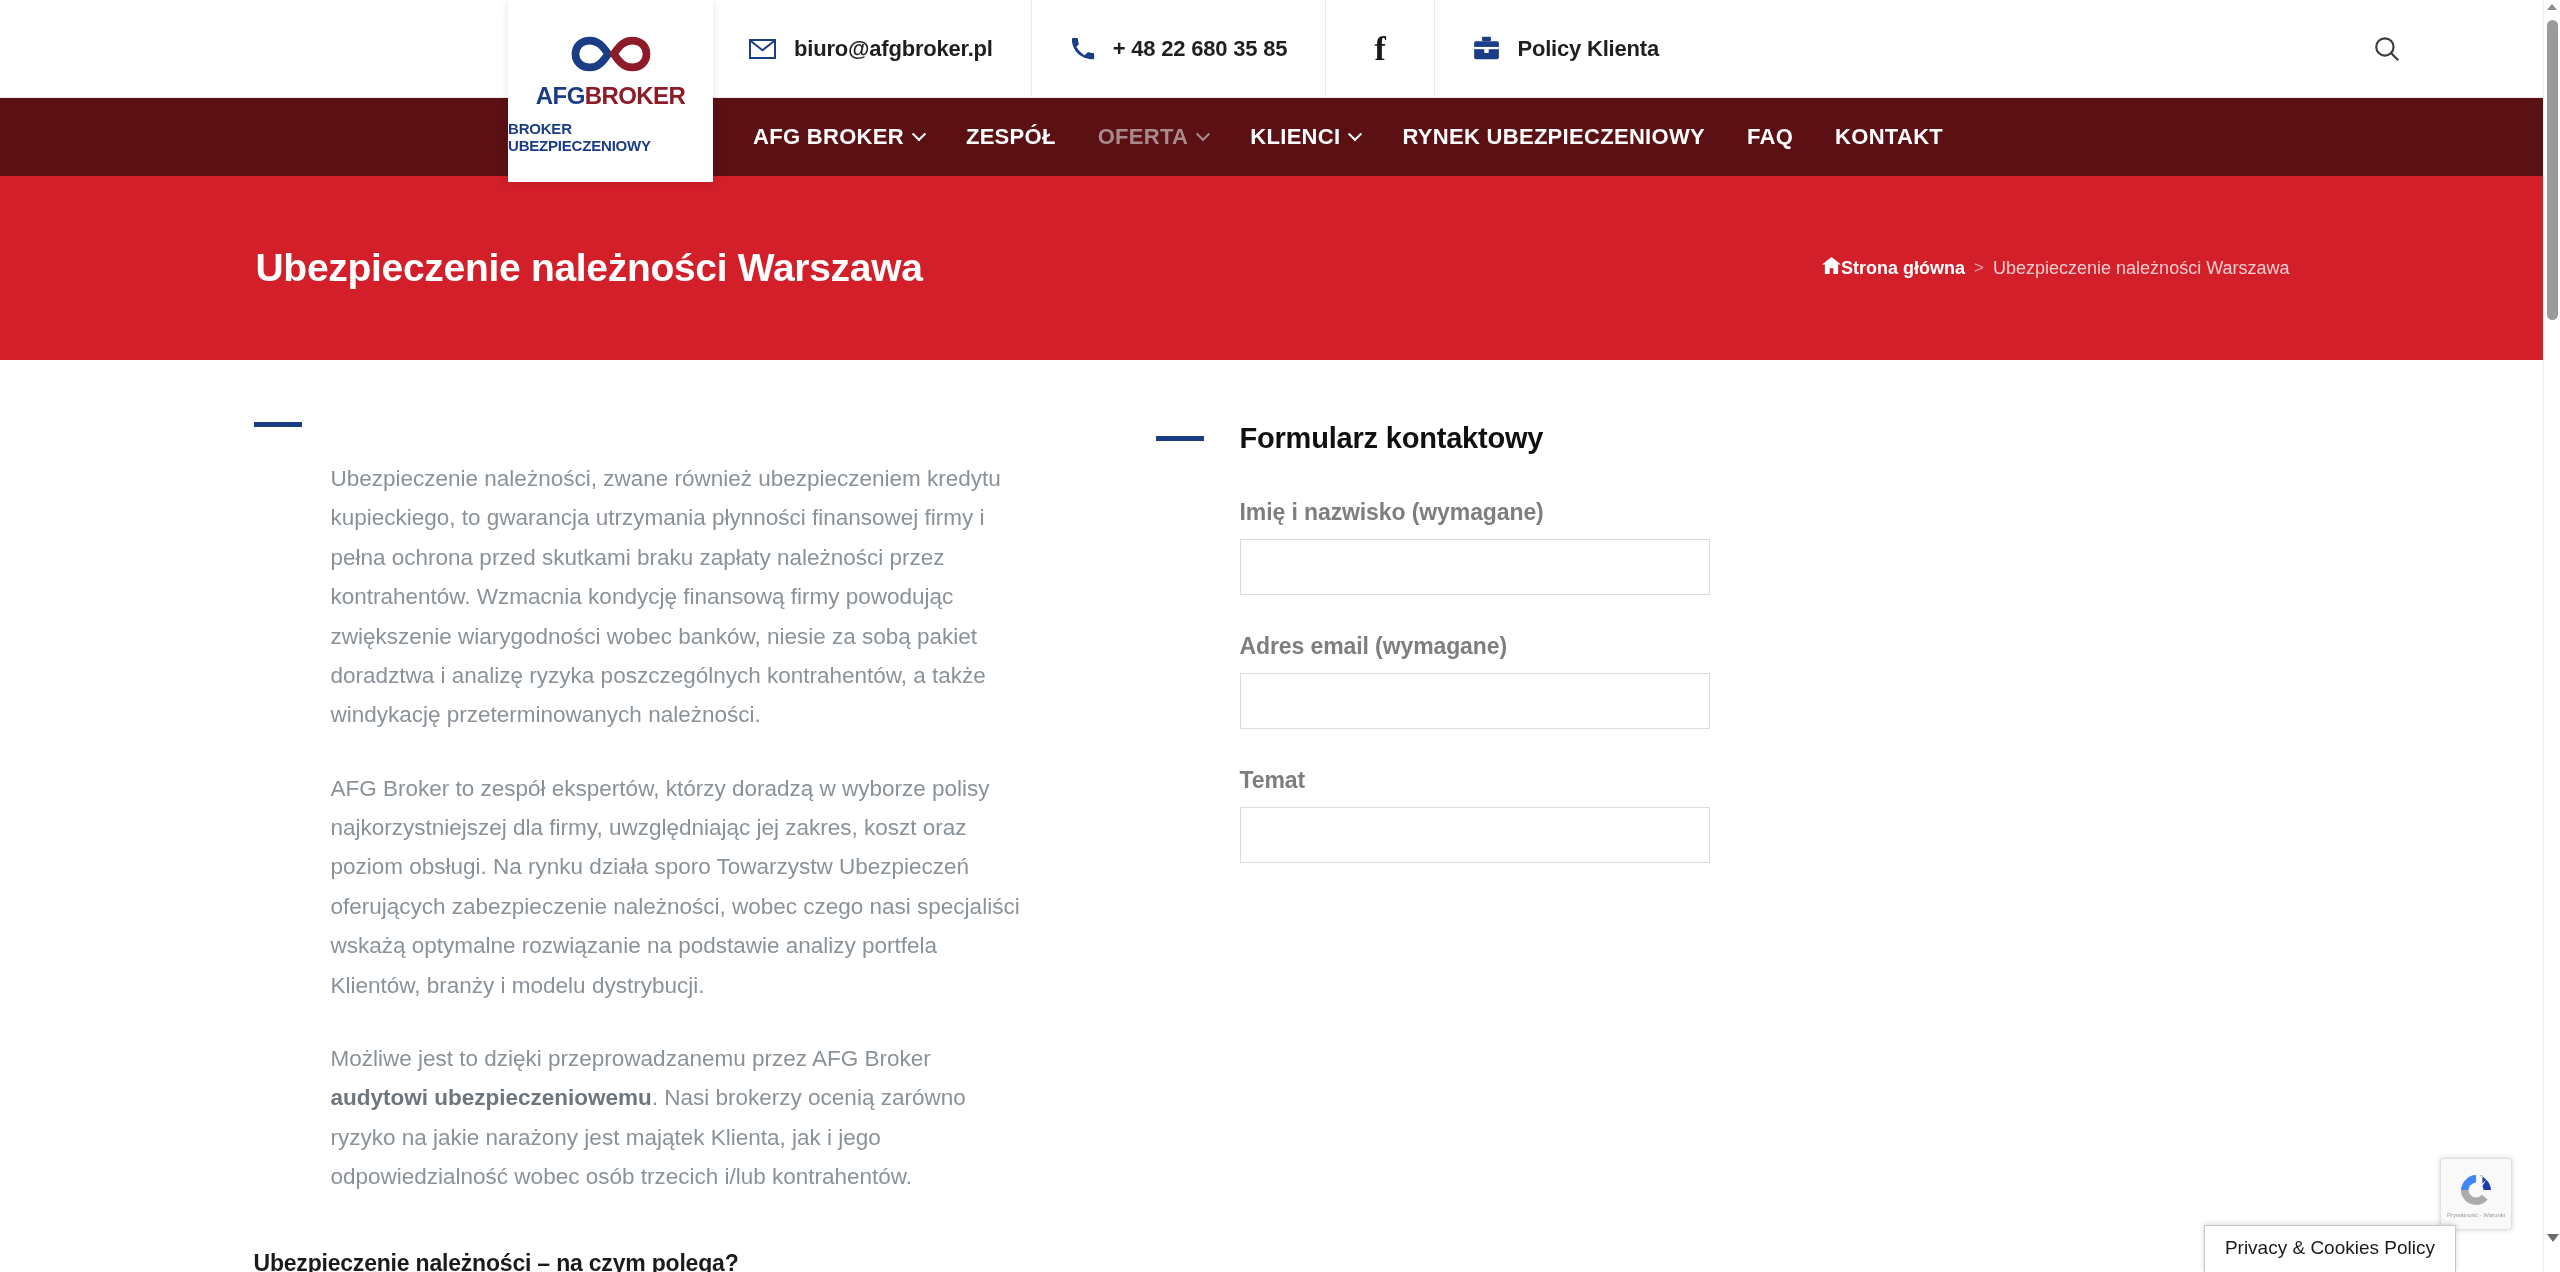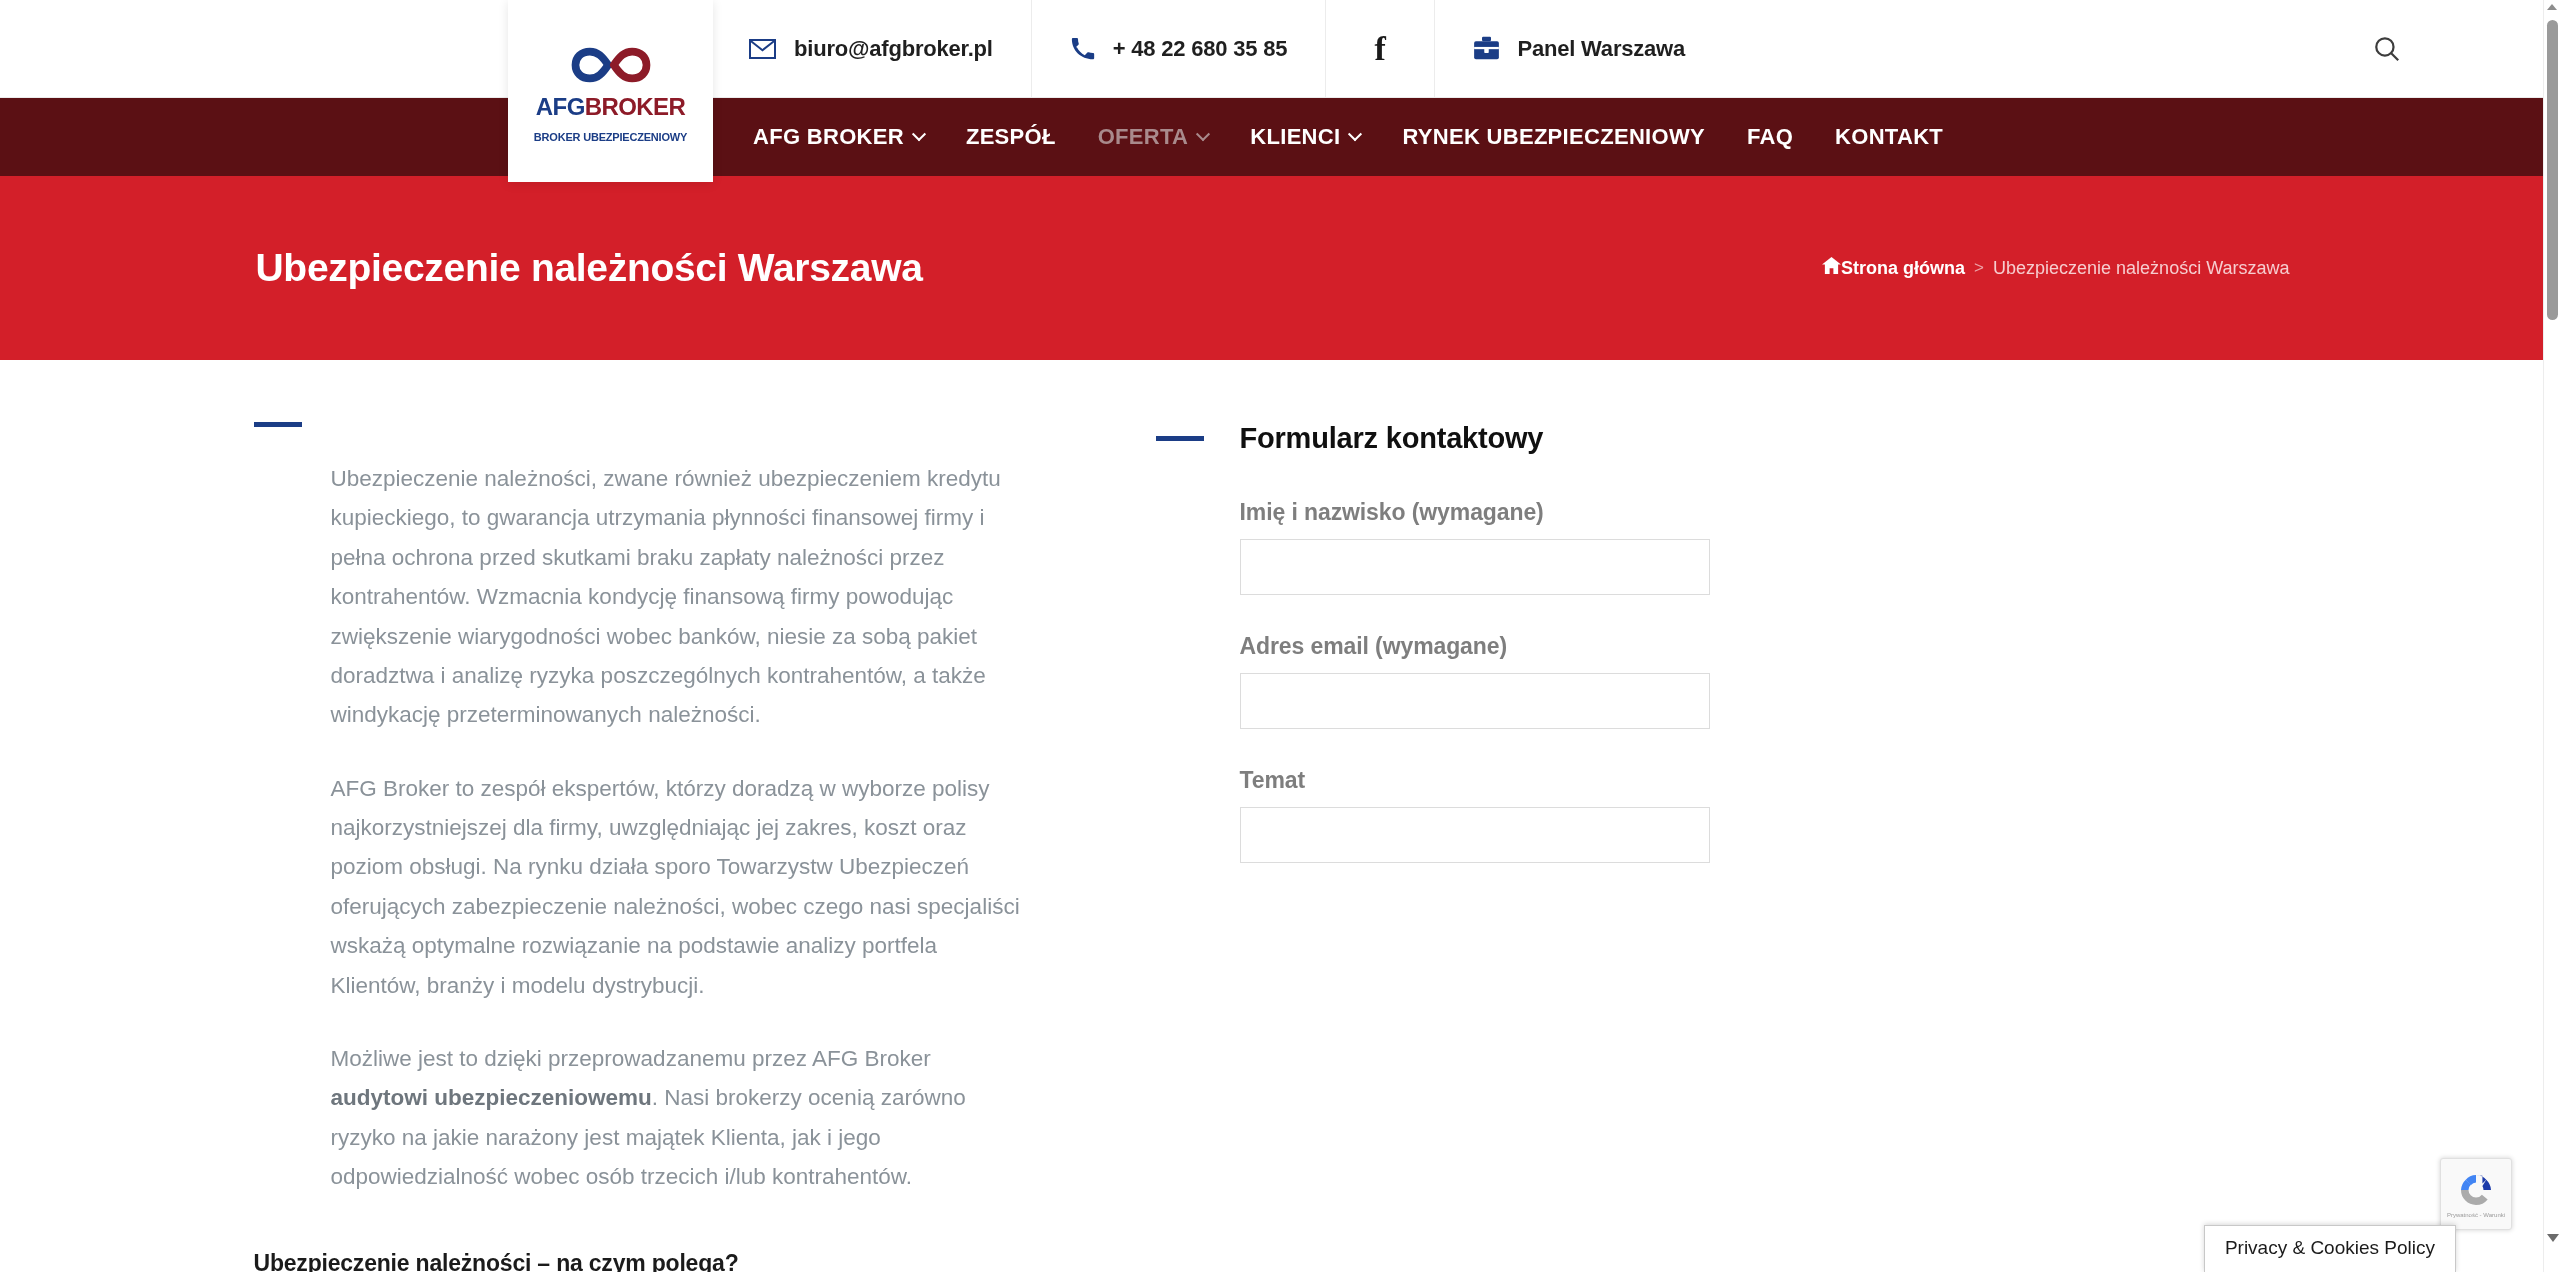--- a/index.html
+++ b/index.html
@@ -157,21 +157,21 @@
   .logo-word {
     font-size: 24px;
     font-weight: 800;
     letter-spacing: -0.6px;
     line-height: 1;
   }
   .logo-word .afg { color: #1b3d86; }
   .logo-word .broker { color: #8d1b28; }
   .logo-sub {
     margin-top: 12px;
-    font-size: 11px;
+    font-size: 15px;
     font-weight: 700;
     letter-spacing: -0.2px;
     color: #1b3d86;
   }
 
   
   .hero {
     position: relative;
     height: 184px;
     background: #d31f29;
@@ -371,21 +371,21 @@
 
       <div class="contact-item">
         <span class="ic">
           <svg width="27" height="25" viewBox="0 0 24 22" fill="#1b3d86">
             <rect x="8" y="0.5" width="8" height="4" rx="1" fill="#1b3d86"></rect>
             <rect x="1" y="4.5" width="22" height="16" rx="1.6" fill="#1b3d86"></rect>
             <rect x="10" y="10" width="4" height="5" rx="0.6" fill="#ffffff"></rect>
             <rect x="1" y="9.6" width="22" height="2" fill="#ffffff"></rect>
           </svg>
         </span>
-        <span>Panel Warszawa</span>
+        <span>Policy Klienta</span>
       </div>
 
       <div class="topbar-right">
         <div class="icon-btn">
           <svg width="28" height="28" viewBox="0 0 24 24" fill="none">
             <circle cx="10.2" cy="10.2" r="7.4" stroke="#3d3d3d" stroke-width="1.9"></circle>
             <line x1="15.6" y1="15.6" x2="21.6" y2="21.6" stroke="#3d3d3d" stroke-width="1.9"></line>
           </svg>
         </div>
         <div class="icon-btn burger">

